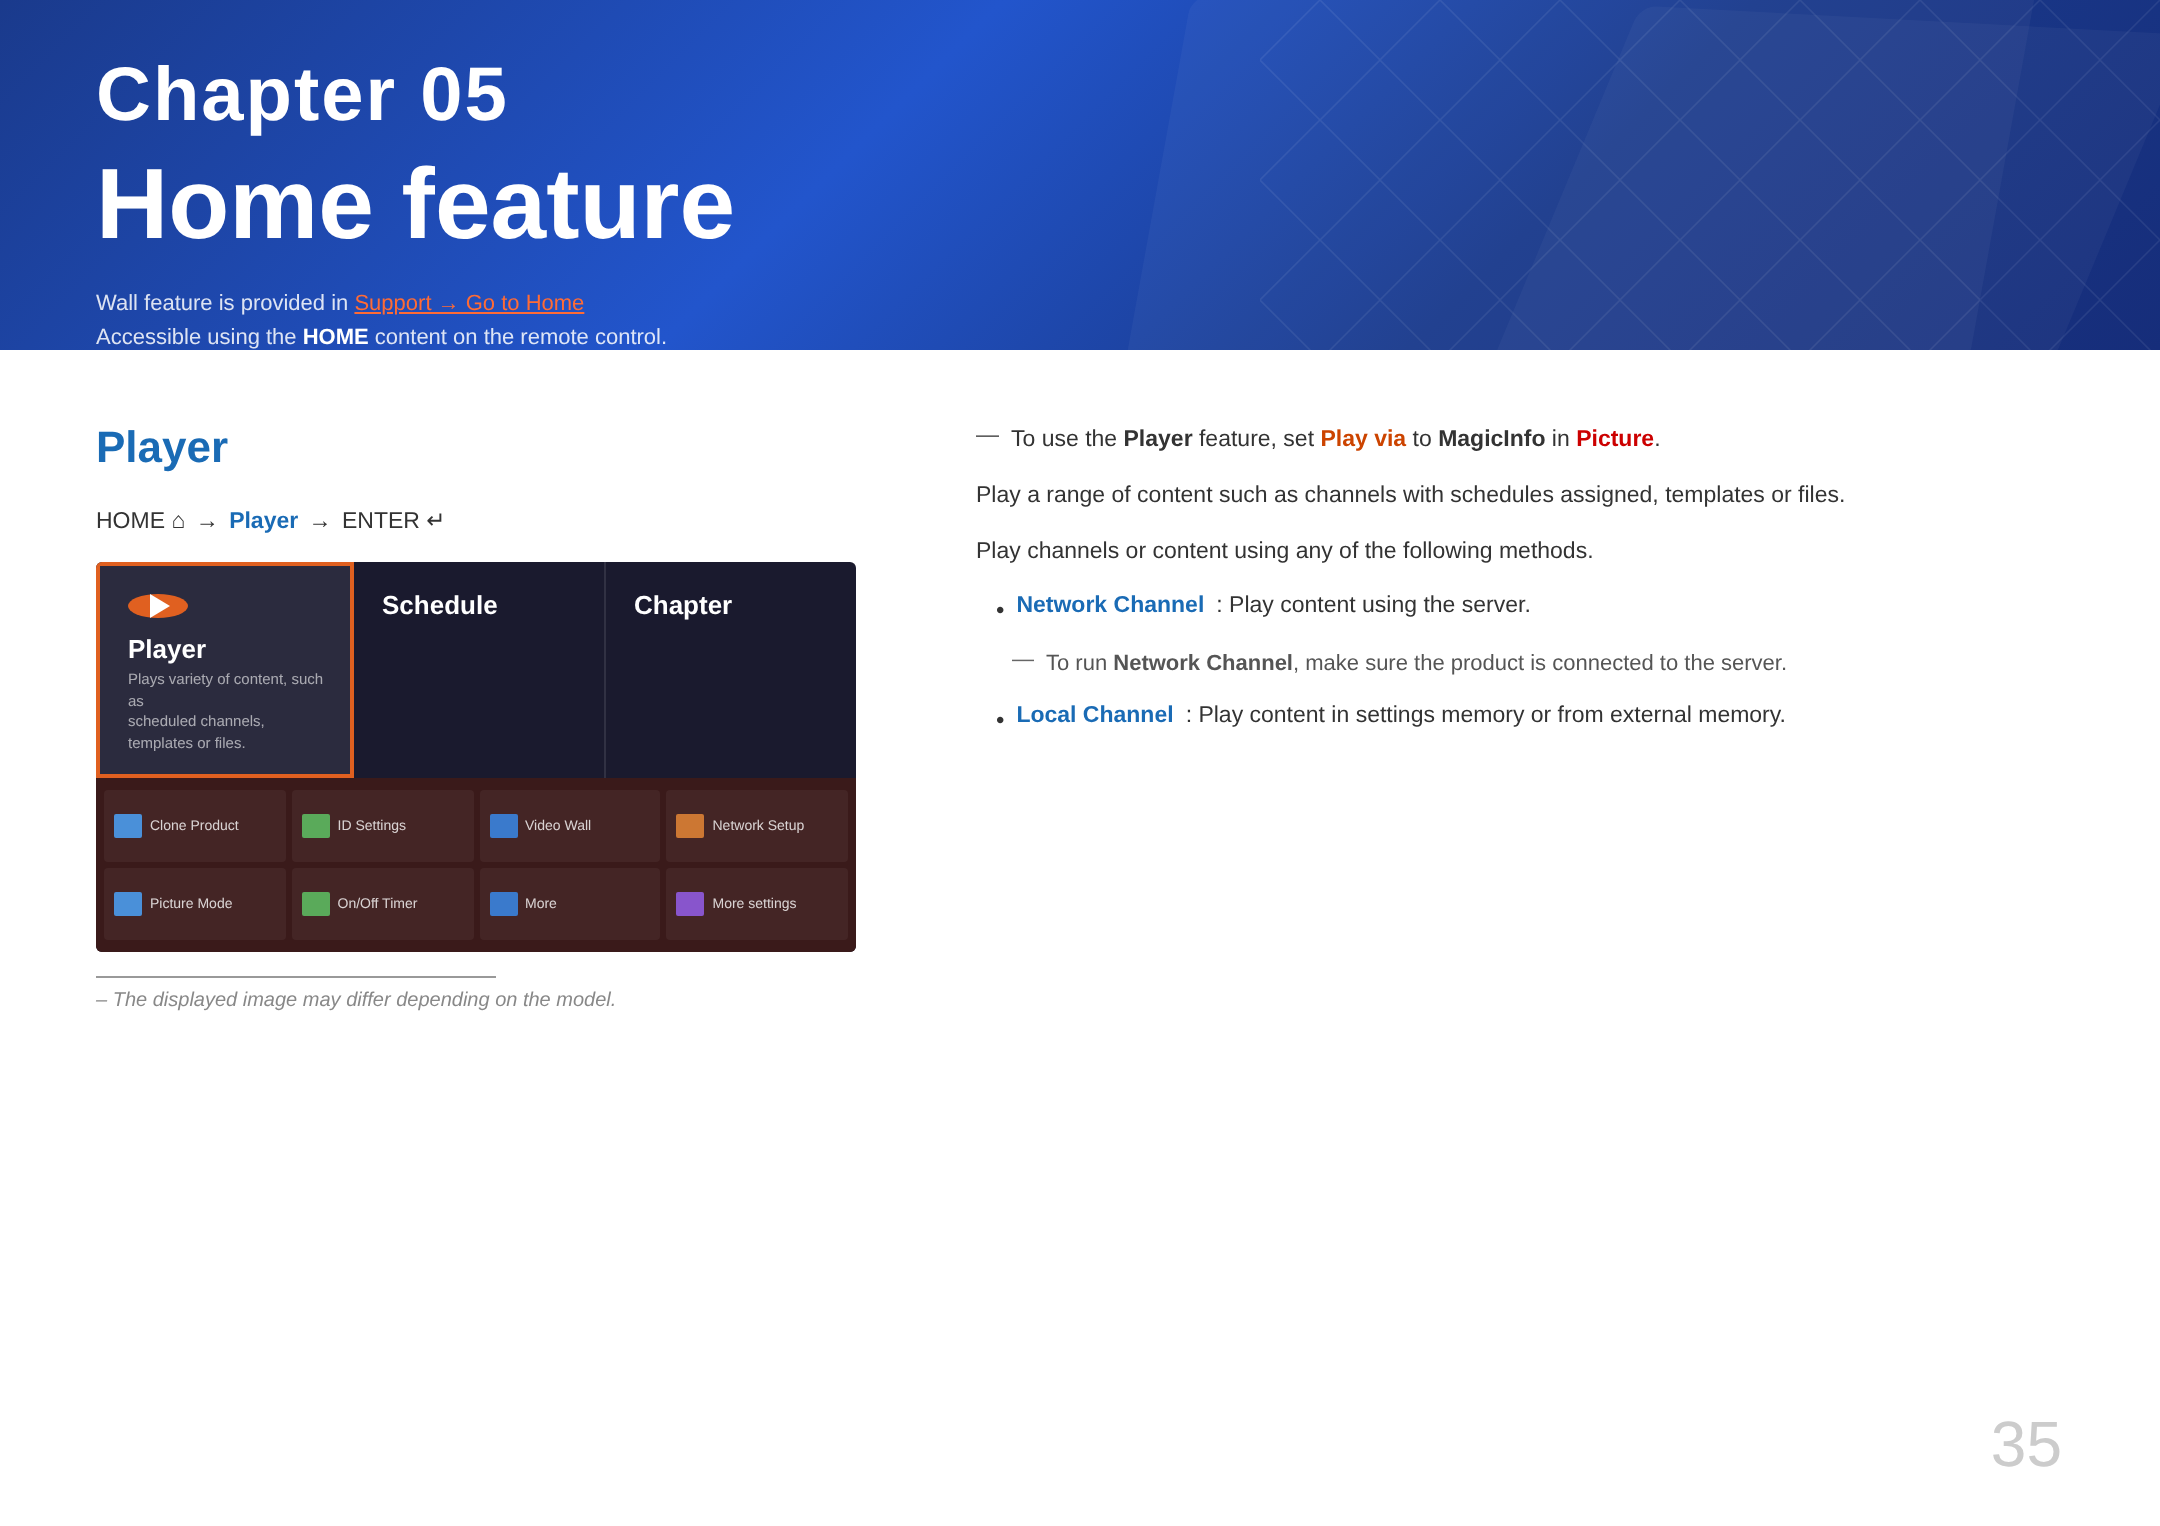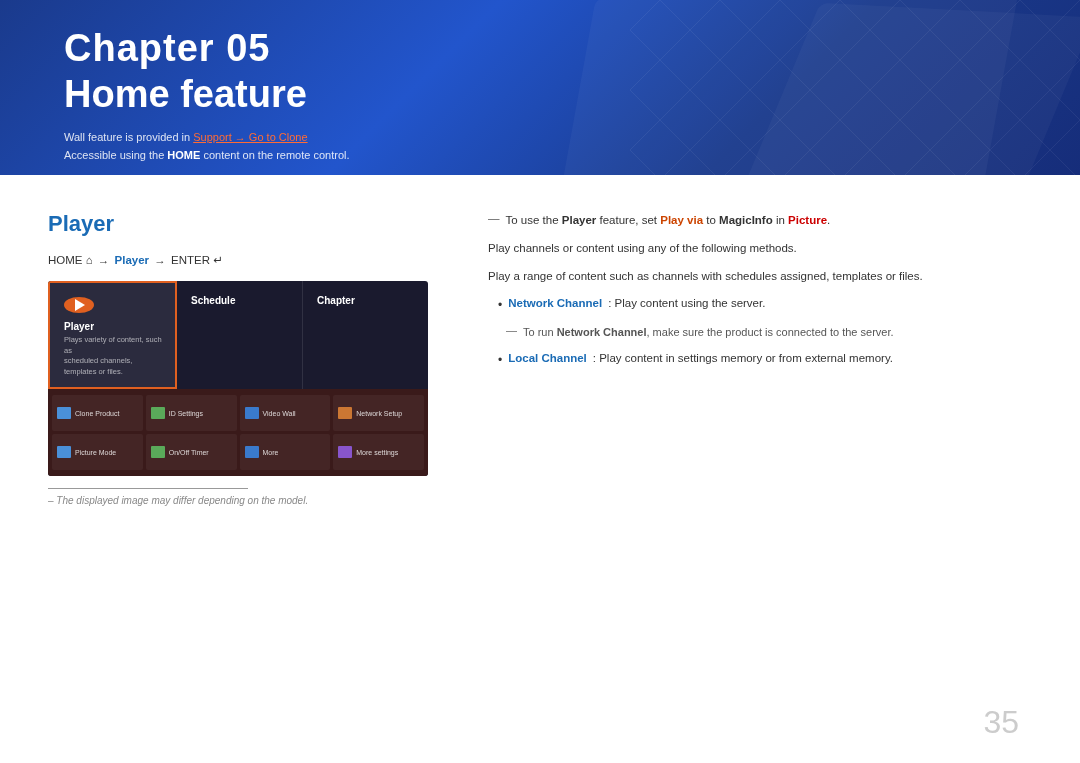--- a/index.html
+++ b/index.html
@@ -12,21 +12,21 @@
       position: relative;
     }
 
     
     .header-banner {
       width: 100%;
       height: 175px;
       background: linear-gradient(135deg, #1a3a8c 0%, #2255cc 40%, #1a3a8c 70%, #162d7a 100%);
       position: relative;
       overflow: hidden;
-      padding: 28px 64px;
+      padding: 28px 48px;
     }
 
     .header-banner::before {
       content: '';
       position: absolute;
       right: 80px;
       top: -20px;
       width: 420px;
       height: 220px;
       background: rgba(255,255,255,0.04);
@@ -62,21 +62,21 @@
 
     .chapter-num {
       font-size: 38px;
       font-weight: 700;
       color: #ffffff;
       line-height: 1.1;
       letter-spacing: 1px;
     }
 
     .chapter-title {
-      font-size: 38px;
+      font-size: 50px;
       font-weight: 700;
       color: #ffffff;
       line-height: 1.2;
       margin-top: 2px;
     }
 
     .header-note {
       margin-top: 12px;
       font-size: 11px;
       color: rgba(255,255,255,0.85);
@@ -180,21 +180,21 @@
     .play-triangle {
       width: 0;
       height: 0;
       border-top: 6px solid transparent;
       border-bottom: 6px solid transparent;
       border-left: 10px solid #ffffff;
       margin-left: 2px;
     }
 
     .player-item-label {
-      font-size: 10px;
+      font-size: 13px;
       font-weight: 600;
       color: #ffffff;
       margin-bottom: 3px;
     }
 
     .player-item-desc {
       font-size: 7.5px;
       color: rgba(255,255,255,0.6);
       line-height: 1.4;
     }
@@ -325,21 +325,21 @@
     .sub-note-text {
       font-size: 11px;
       color: #555;
       line-height: 1.6;
     }
 
     
     .page-number {
       position: absolute;
       bottom: 22px;
-      right: 61px;
+      right: 49px;
       font-size: 32px;
       color: #cccccc;
       font-weight: 300;
       margin-top: 40px;
     }
 
   </style>
 </head>
 <body>
 
@@ -351,21 +351,21 @@
           <polygon points="30,0 60,30 30,60 0,30" fill="none" stroke="rgba(255,255,255,0.5)" stroke-width="0.8"></polygon>
         </pattern>
       </defs>
       <rect width="450" height="175" fill="url(#diamonds)"></rect>
     </svg>
   </div>
 
   <div class="chapter-num">Chapter  05</div>
   <div class="chapter-title">Home feature</div>
   <div class="header-note">
-    <span>Wall feature is provided in </span><span class="link-text">Support → Go to Clone</span><br>
+    <span>Wall feature is provided in </span><span class="link-text">Support → Go to Home</span><br>
     <span>Accessible using the </span><span class="bold-text">HOME</span><span> content on the remote control.</span>
   </div>
 </div>
 
 <div class="main-content">
 
   <div class="left-column">
 
     <div class="section-title">Player</div>
 
@@ -439,22 +439,22 @@
 
   <div class="right-column">
 
     <div class="note-box">
       <span class="note-dash">―</span>
       <span class="note-text">
         To use the <strong>Player</strong> feature, set <strong style="color:#cc4400;">Play via</strong> to <strong>MagicInfo</strong> in <strong style="color:#cc0000;">Picture</strong>.
       </span>
     </div>
 
+    <p class="content-para">Play a range of content such as channels with schedules assigned, templates or files.</p>
     <p class="content-para">Play channels or content using any of the following methods.</p>
-    <p class="content-para">Play a range of content such as channels with schedules assigned, templates or files.</p>
 
     <ul class="bullet-list">
       <li>
         <span style="font-weight:700; color:#1a6bb5;">Network Channel</span>
           <span>: Play content using the server.</span>
       </li>
     </ul>
 
     <div class="sub-note">
       <span class="sub-note-dash">―</span>

